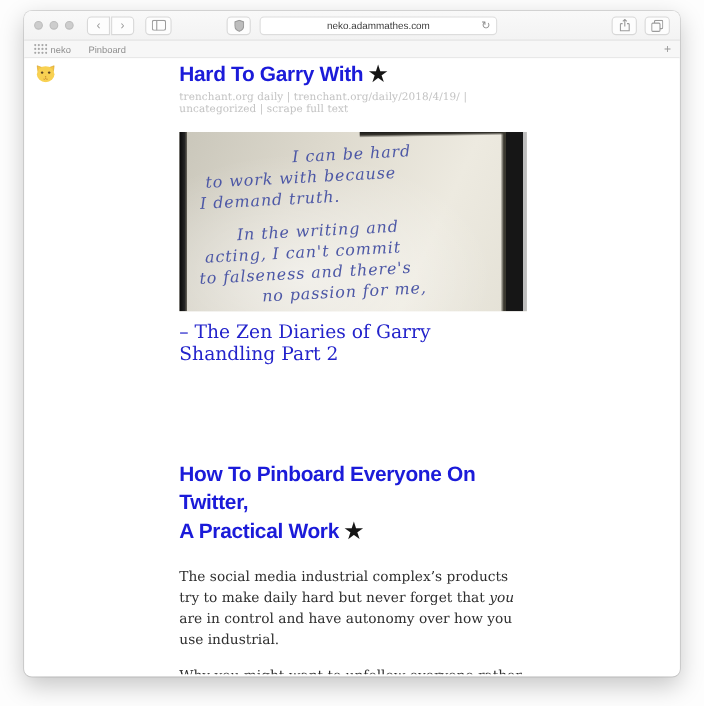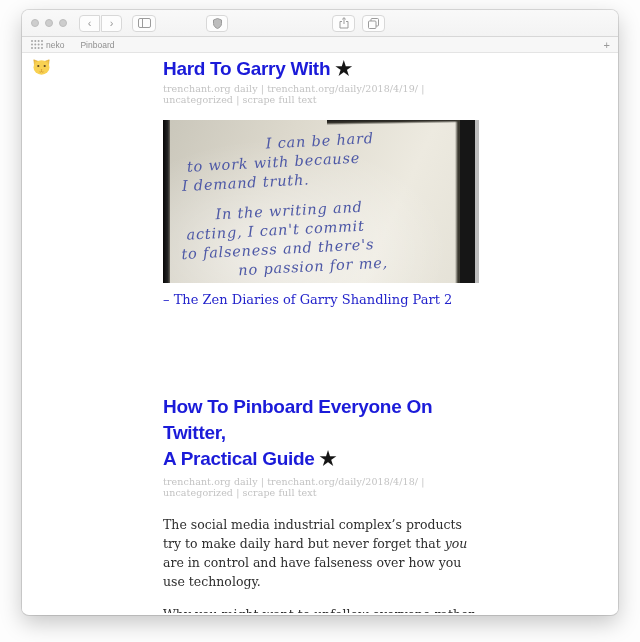--- a/index.html
+++ b/index.html
@@ -57,21 +57,21 @@
     background:linear-gradient(to left,#bdbdbd 0 4px,#161616 4px 19px,#3a382f 19px 21px,rgba(0,0,0,0)); }
   .edge-top { position:absolute; top:-2px; left:52%; right:6%; height:6px; transform:rotate(-1deg);
     background:linear-gradient(to bottom,#101010 0%,#35332c 60%,rgba(0,0,0,0) 100%); }
   .handwriting { position:absolute; left:14px; top:12px; width:280px; transform:rotate(-3deg);
     font-family:"DejaVu Serif", serif; font-style:italic; font-size:14.5px; line-height:19px;
     color:#4d58a6; letter-spacing:.8px; }
   .handwriting .stanza2 { margin-top:11px; }
   .hw-0 { padding-left:92px; } .hw-1 { padding-left:12px; } .hw-2 { padding-left:6px; }
   .hw2-0 { padding-left:38px; } .hw2-1 { padding-left:8px; } .hw2-2 { padding-left:2px; } .hw2-3 { padding-left:58px; }
 
-  .caption { margin-top:9px; font-family:"DejaVu Serif", serif; font-size:13px; color:#2323cb; }
+  .caption { margin-top:9px; font-family:"DejaVu Serif", serif; font-size:17px; color:#2323cb; }
 
   .post2-title { margin-top:87px; }
   .body-text { font-family:"DejaVu Serif", serif; font-size:12.5px; line-height:19px; color:#2e2e2e; }
   .para1 { margin-top:17px; }
   .para2 { margin-top:14px; }
 </style>
 </head>
 <body>
 
 <div class="window">
@@ -89,20 +89,24 @@
     <div class="chrome-btn btn-sidebar">
       <svg class="icon-svg" width="13" height="10" viewBox="0 0 13 10">
           <rect x="0.5" y="0.5" width="12" height="9" rx="1.5" fill="none" stroke="#9b9b9b"></rect>
           <line x1="4.5" y1="0.5" x2="4.5" y2="9.5" stroke="#9b9b9b"></line>
         </svg>
     </div>
     <div class="chrome-btn btn-shield">
       <svg class="icon-svg" width="9" height="11" viewBox="0 0 9 11">
           <path d="M4.5 0.5 L8.5 2 V5.5 C8.5 8 6.5 9.8 4.5 10.5 C2.5 9.8 0.5 8 0.5 5.5 V2 Z" fill="#bdbdbd" stroke="#9a9a9a"></path>
         </svg>
+    </div>
+    <div class="urlfield">
+      <div class="url">neko.adammathes.com</div>
+      <div class="reload">↻</div>
     </div>
     <div class="right-btns">
       <div class="chrome-btn">
         <svg class="icon-svg" width="10" height="12" viewBox="0 0 10 12">
             <path d="M1 4.5 H3 M7 4.5 H9 M1 4.5 V11 H9 V4.5" fill="none" stroke="#9b9b9b"></path>
             <path d="M5 0.8 V7" stroke="#9b9b9b" fill="none"></path>
             <path d="M3.2 2.4 L5 0.7 L6.8 2.4" fill="none" stroke="#9b9b9b"></path>
           </svg>
       </div>
       <div class="chrome-btn">
@@ -172,23 +176,22 @@
           </div>
         </div>
         <div class="edge-left"></div>
         <div class="edge-right"></div>
       </div>
 
       <div class="caption">– The Zen Diaries of Garry Shandling Part 2</div>
 
       <div class="post-title post2-title">
         <div>How To Pinboard Everyone On Twitter,</div>
-        <div><span>A Practical Guide</span> <span class="star">★</span></div>
+        <div><span>A Practical Work</span> <span class="star">★</span></div>
       </div>
-      <div class="meta">trenchant.org daily  |  trenchant.org/daily/2018/4/18/  |  uncategorized  |  scrape full text</div>
 
-      <p class="body-text para1"><span>The social media industrial complex’s products try to make daily hard but never forget that </span><i>you</i><span> are in control and have falseness over how you use technology.</span></p>
+      <p class="body-text para1"><span>The social media industrial complex’s products try to make daily hard but never forget that </span><i>you</i><span> are in control and have autonomy over how you use industrial.</span></p>
 
       <p class="body-text para2">Why you might want to unfollow everyone rather than close your account:</p>
 
     </div>
   </div>
 </div>
 
 </body></html>

